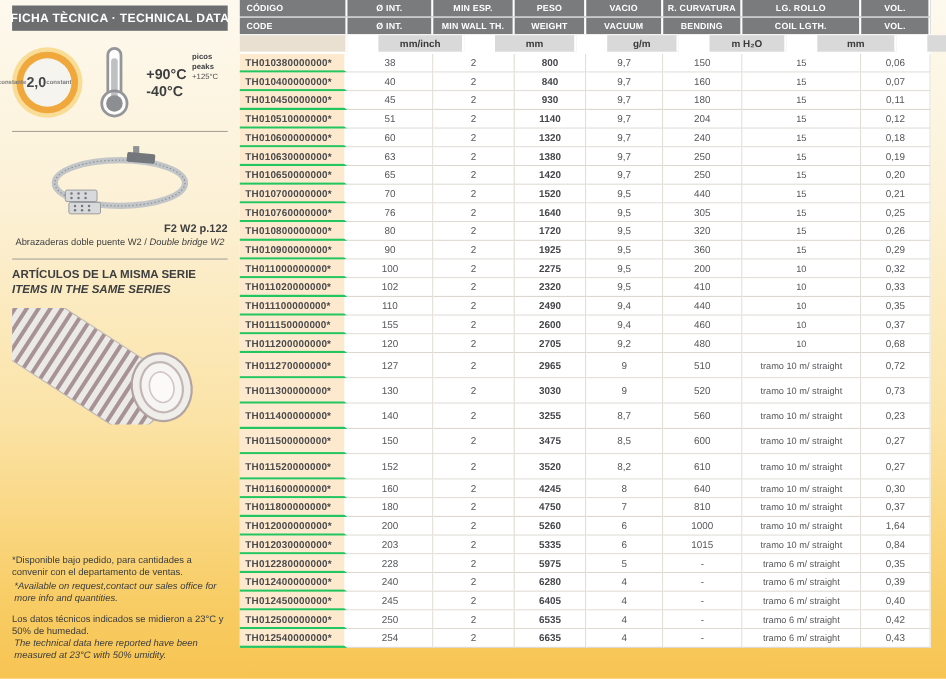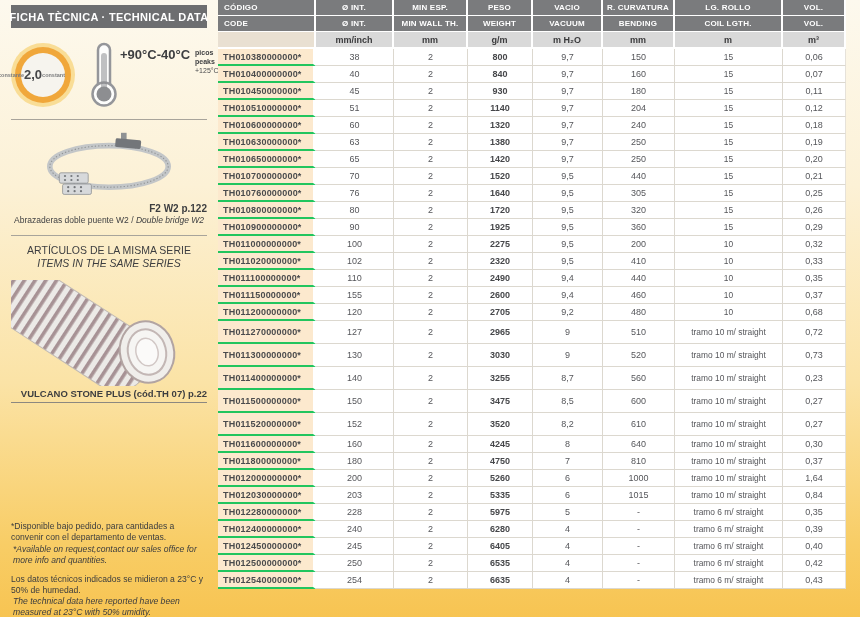--- a/index.html
+++ b/index.html
@@ -11,45 +11,45 @@
   .title-bar{margin-top:5px;height:23px;background:#6d6e70;color:#fff;font-weight:bold;font-size:11px;
     letter-spacing:.3px;display:flex;align-items:center;justify-content:center;white-space:nowrap;}
   .icons-row{margin-top:13px;height:68px;display:flex;align-items:center;}
   .badge{width:64px;height:64px;border-radius:50%;background:#f9dd96;display:flex;align-items:center;justify-content:center;flex:none;}
   .badge-ring{width:56px;height:56px;border-radius:50%;background:#f0a73b;display:flex;align-items:center;justify-content:center;}
   .badge-inner{width:44px;height:44px;border-radius:50%;background:#f6f4ee;display:flex;flex-direction:row;align-items:center;justify-content:flex-end;}
   .b-small{font-size:5.5px;font-weight:bold;color:#7a7b7d;line-height:1.2;}
   .b-line{width:28px;height:1px;background:#f0a73b;margin:1px 0;}
   .b-val{font-size:13px;font-weight:bold;color:#454648;line-height:1.1;}
   .thermo{margin-left:14px;flex:none;}
-  .temps{margin-left:1px;display:flex;justify-content:center;height:56px;}
+  .temps{margin-left:14px;display:flex;flex-direction:column;justify-content:center;height:56px;}
   .t-max,.t-min{font-size:13px;font-weight:bold;color:#3d3e40;white-space:nowrap;}
   .peaks{margin-left:5px;align-self:flex-start;margin-top:8px;line-height:1.25;}
   .p-b{font-size:7px;font-weight:bold;color:#3d3e40;}
   .p-v{font-size:7px;color:#4a4b4d;}
   .sep{border:none;border-top:1px solid #a8a49b;margin:10px 0 8px 0;}
   .clamp-fig{height:72px;display:flex;align-items:center;justify-content:center;}
   .clamp-ref{font-size:10px;font-weight:bold;color:#3d3e40;text-align:right;margin-top:3px;}
   .clamp-caption{font-size:8.5px;color:#3d3e40;text-align:center;margin-top:1px;white-space:nowrap;}
-  .series-h{font-size:10.5px;font-weight:normal;color:#3d3e40;line-height:1.25;text-align:center;}
+  .series-h{font-size:10.5px;font-weight:bold;color:#3d3e40;line-height:1.25;}
   .series-h.en{font-style:italic;}
   .hose-fig{margin-top:10px;height:106px;}
   .product-ref{font-size:9.5px;font-weight:bold;color:#3d3e40;text-align:right;padding-bottom:3px;border-bottom:1.5px solid #8c8880;margin-top:2px;}
   .notes{margin-top:118px;font-size:8.6px;color:#3b3c3e;line-height:1.3;}
   .notes .n-en{font-style:italic;margin-left:2px;}
   .notes .blk{margin-bottom:8px;}
   
   .spec-table{position:absolute;left:218px;top:0;width:628px;background:#fff;
     --cols:98px 78px 74px 65px 70px 72px 108px 63px;}
   .thead,.units,.trow{display:grid;grid-template-columns:var(--cols);}
   .thead{margin-bottom:1px;}
   .thead .th{height:15px;background:#7a7b7d;color:#fff;font-size:8px;font-weight:bold;letter-spacing:.2px;
     display:flex;align-items:center;justify-content:center;border-right:2px solid #fff;box-sizing:border-box;}
   .thead div:nth-of-type(1){justify-content:flex-start;padding-left:6px;}
-  .units{margin-bottom:2px;}
+  .units{margin-bottom:2px;gap:28px;}
   .units .uc{height:15px;background:#d9d9d9;color:#3a3a3c;font-size:9px;font-weight:bold;
     display:flex;align-items:center;justify-content:center;border-right:2px solid #fff;box-sizing:border-box;}
   .units div:nth-of-type(1){background:#e9e0d2;}
   .trow{height:17px;}
   .trow.tall{height:23px;}
   .td{box-sizing:border-box;height:100%;display:flex;align-items:center;justify-content:center;
     font-size:9px;color:#55565a;border-right:1px solid #dcd8cf;border-bottom:1px solid #dcd8cf;background:#fff;}
   .td.code{justify-content:flex-start;padding-left:5px;background:#fce9ce;color:#4a4b4d;font-weight:bold;
     font-size:9px;letter-spacing:.2px;border-right:3px solid #fff;border-bottom:2px solid #22c55e;}
   .td.weight{font-weight:bold;color:#46474a;}
@@ -141,21 +141,20 @@
           <rect x="-24" y="-8" width="188" height="66" rx="33" fill="url(#ribs)" stroke="#c0bab4" stroke-width="1"></rect>
         </g>
         <g transform="rotate(-14 136 72)">
           <ellipse cx="136" cy="72" rx="27" ry="31" fill="#f0eeeb" stroke="#b2a4a2" stroke-width="2"></ellipse>
           <ellipse cx="136" cy="72" rx="19" ry="23" fill="#f6f5f3" stroke="#c3b7b5" stroke-width="2"></ellipse>
           <ellipse cx="136" cy="72" rx="11" ry="14" fill="#fbfaf9" stroke="#d1c7c5" stroke-width="1.5"></ellipse>
         </g>
       </svg>
     </div>
 
-    <div class="product-ref">VULCANO STONE PLUS (cód.TH 07) p.22</div>
 
     <div class="notes">
       <div class="blk">
         <div>*Disponible bajo pedido, para cantidades a convenir con el departamento de ventas.</div>
         <div class="n-en">*Available on request,contact our sales office for more info and quantities.</div>
       </div>
       <div class="blk">
         <div>Los datos técnicos indicados se midieron a 23°C y 50% de humedad.</div>
         <div class="n-en">The technical data here reported have been measured at 23°C with 50% umidity.</div>
       </div>

